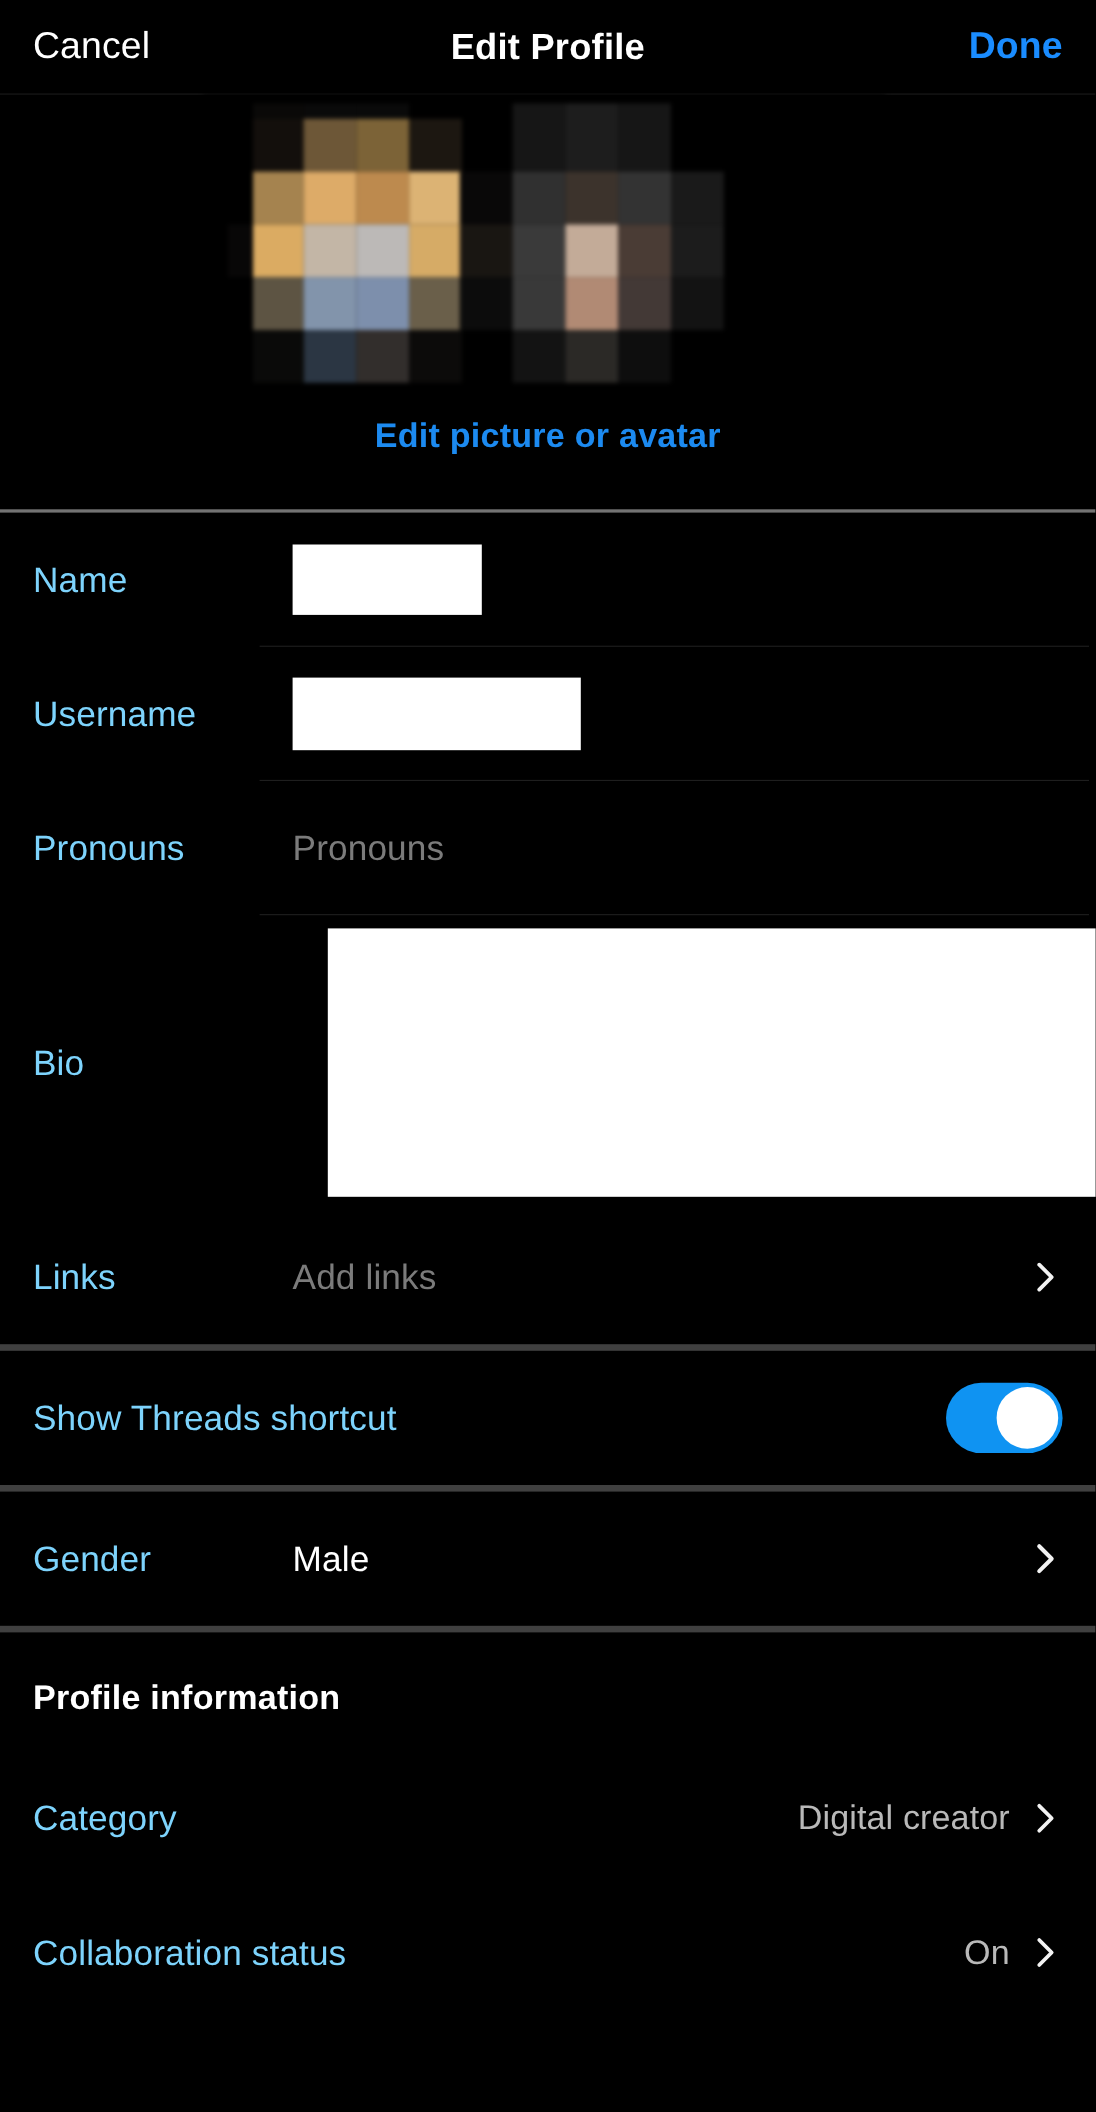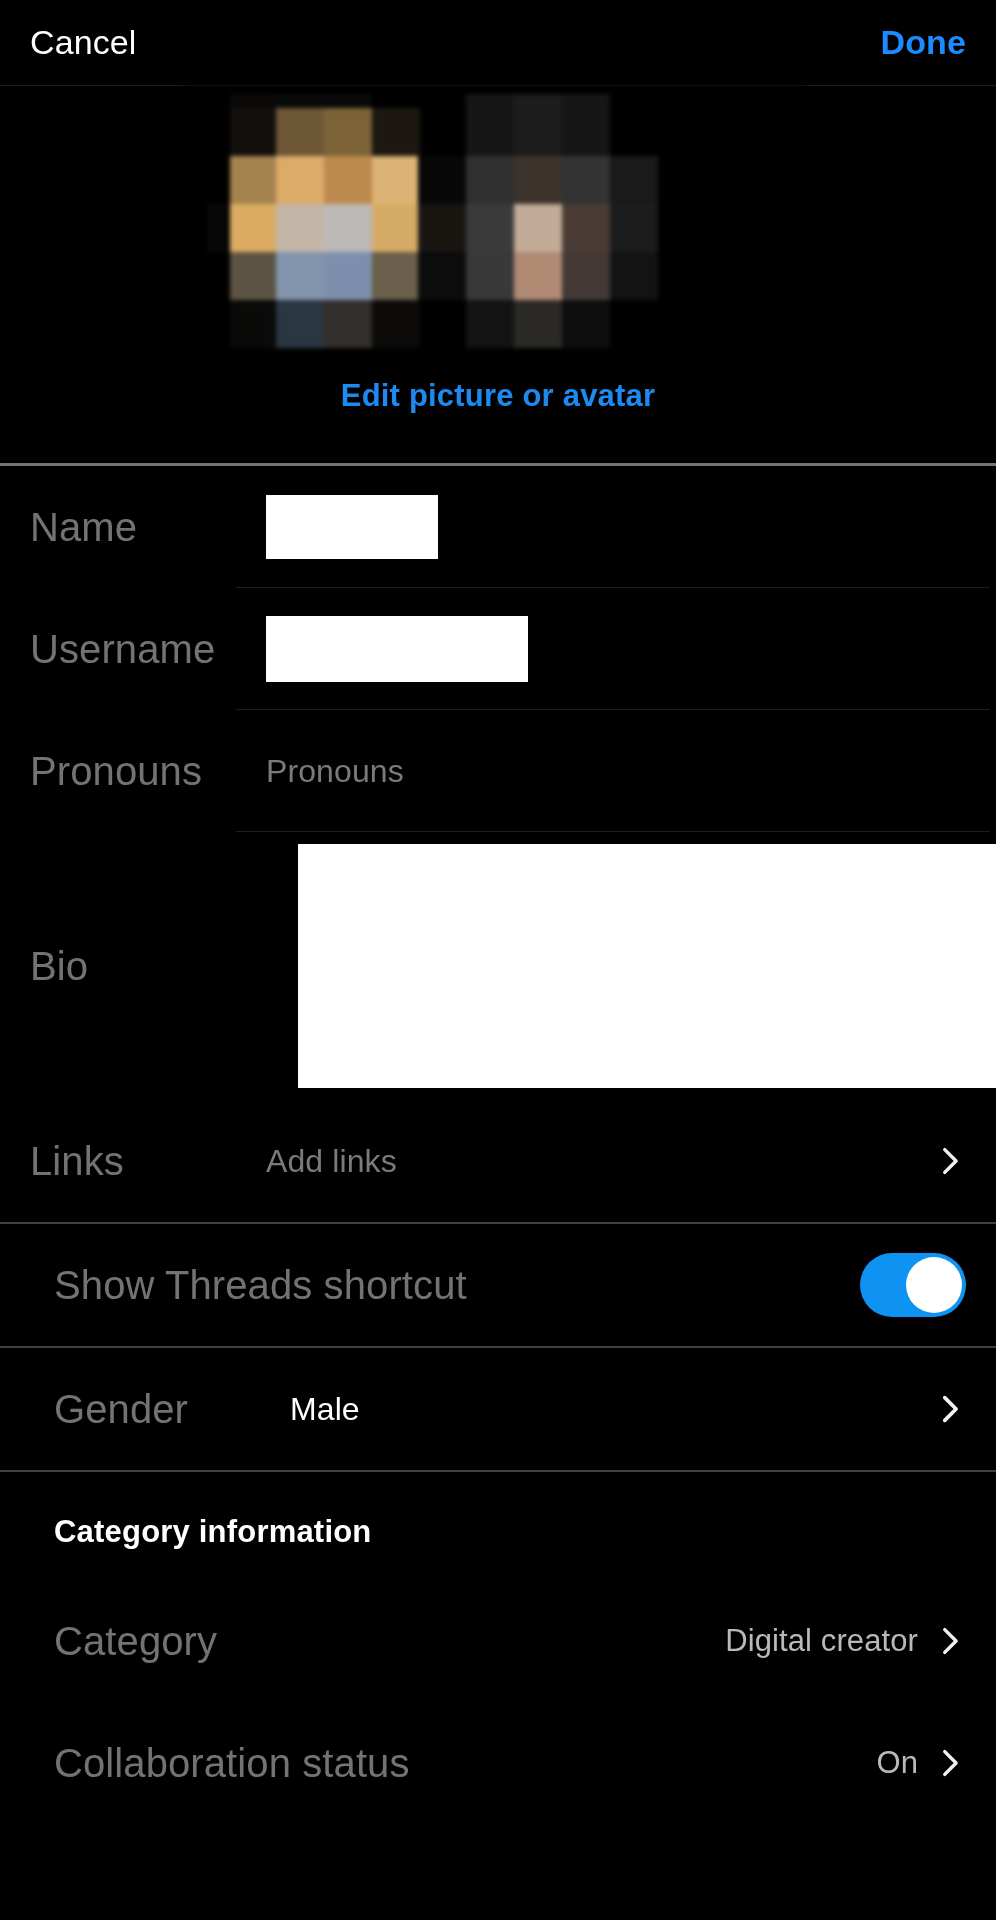--- a/index.html
+++ b/index.html
@@ -61,32 +61,32 @@
     top: 292px;
     text-align: center;
     font-size: 31px;
     font-weight: bold;
     color: #1c8af0;
     letter-spacing: .2px;
   }
 
   
   .group { position: relative; }
-  .group + .group { border-top: 2px solid #404040; padding-left: 24px; }
+  .group + .group { border-top: 6px solid #404040; }
 
   .frow {
     position: relative;
     display: flex;
     align-items: center;
     min-height: 122px;
     padding: 0 30px;
   }
   .flabel {
-    font-size: 40px;
-    color: #737373;
+    font-size: 32px;
+    color: #7dd3fc;
     width: 236px;
     flex: none;
     letter-spacing: .1px;
   }
   .fvalue {
     font-size: 32px;
     color: #fff;
     flex: 1;
     letter-spacing: .1px;
   }
@@ -154,20 +154,21 @@
     letter-spacing: .2px;
   }
 </style>
 </head>
 <body>
 
 <div id="screen">
 
   <div class="navbar">
     <div class="nav-btn">Cancel</div>
+    <div class="nav-title">Edit Profile</div>
     <div class="nav-btn accent">Done</div>
   </div>
 
   <div class="avatar-section">
     <div class="mosaic" id="mosaic" style="filter: blur(2px);">
         <div class="px" style="left: 0px; top: 0px; width: 620px; height: 290px; background: rgb(0, 0, 0);"></div>
         <div class="px" style="left: 45px; top: 8px; width: 46px; height: 42px; background: rgb(10, 9, 8);"></div>
         <div class="px" style="left: 91px; top: 8px; width: 48px; height: 42px; background: rgb(10, 10, 10);"></div>
         <div class="px" style="left: 139px; top: 8px; width: 48px; height: 42px; background: rgb(10, 10, 10);"></div>
         <div class="px" style="left: 45px; top: 22px; width: 46px; height: 48px; background: rgb(19, 15, 12);"></div>
@@ -274,21 +275,21 @@
       <div class="fvalue">Male</div>
       <div class="chev">
         <svg viewBox="0 0 24 24" fill="none" stroke="currentColor" stroke-width="2.6" stroke-linecap="round" stroke-linejoin="round">
           <polyline points="9 4 17 12 9 20"></polyline>
         </svg>
       </div>
     </div>
   </div>
 
   <div class="group">
-    <div class="section-header">Category information</div>
+    <div class="section-header">Profile information</div>
 
 
     <div class="frow">
       <div class="flabel">Category</div>
       <div class="right-value">Digital creator</div>
       <div class="chev">
         <svg viewBox="0 0 24 24" fill="none" stroke="currentColor" stroke-width="2.4" stroke-linecap="round" stroke-linejoin="round">
           <polyline points="9 4 17 12 9 20"></polyline>
         </svg>
       </div>

